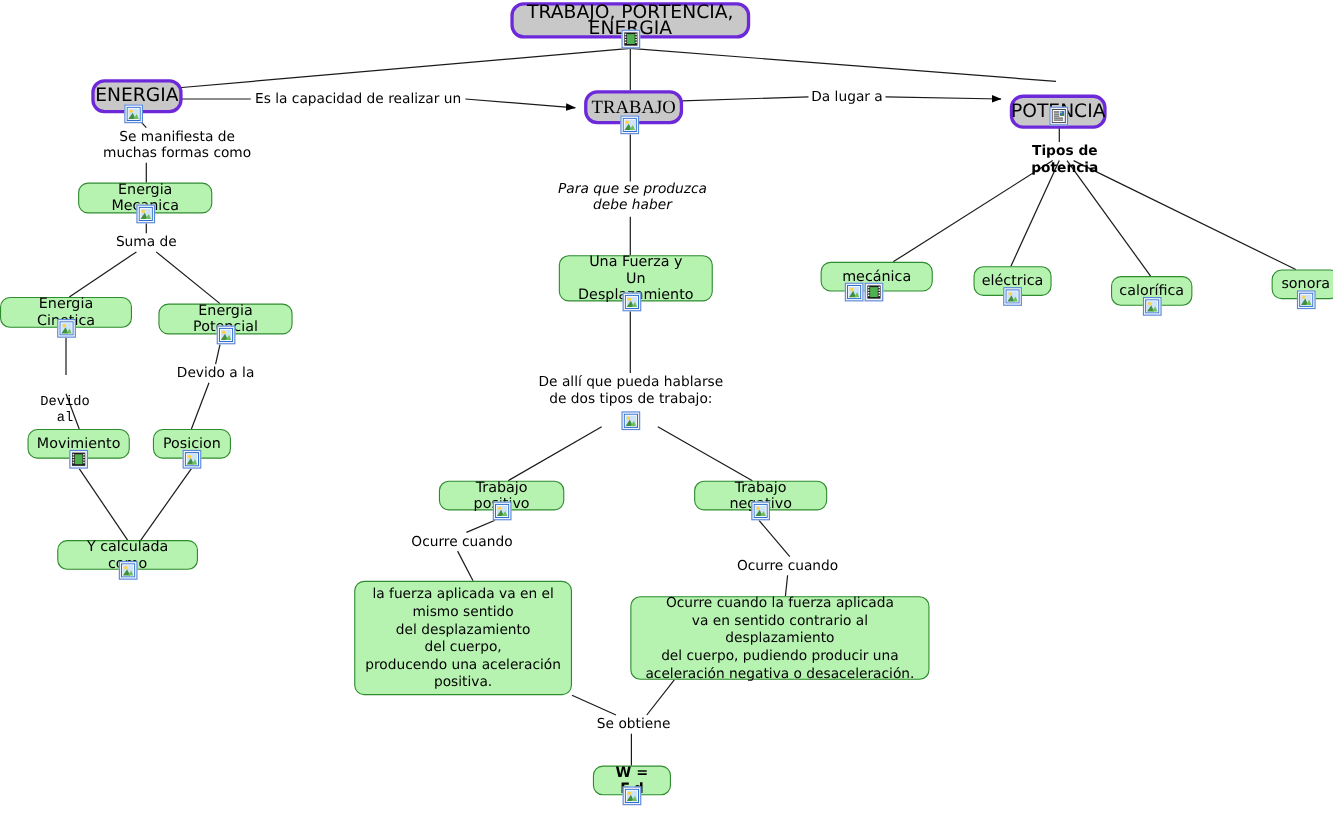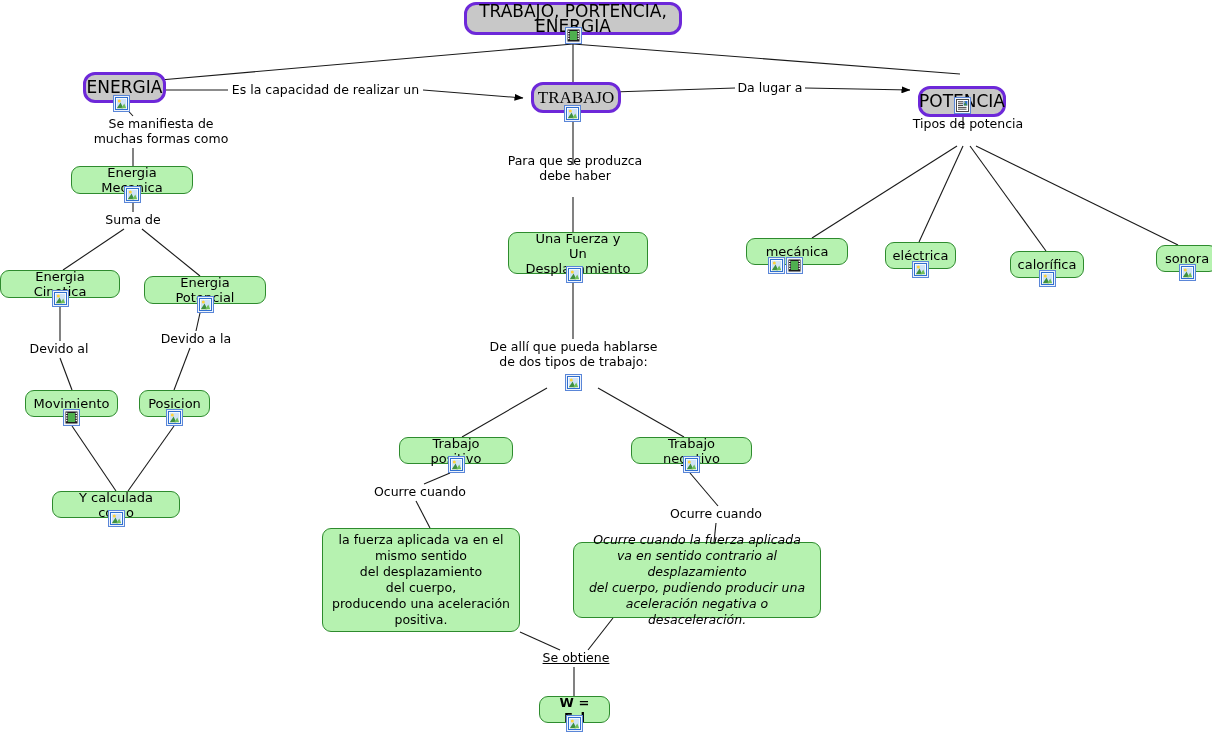--- a/index.html
+++ b/index.html
@@ -135,41 +135,41 @@
         <path d="M 976 146 L 1178 245"></path>
       </g>
   </svg>
 
   <div id="linklabel-layer">
       <div class="linklabel" style="left: 228px; top: 82px; width: 195px;">Es la capacidad de realizar un</div>
       <div class="linklabel" style="left: 735px; top: 80px; width: 70px;">Da lugar a</div>
       <div class="linklabel" style="left: 63px; top: 116px; width: 140px; margin-left: 28px;">Se manifiesta de
 muchas formas como</div>
       <div class="linklabel" style="left: 100px; top: 212px; width: 66px;">Suma de</div>
-      <div class="linklabel" style="left: 26px; top: 341px; width: 66px;">Devido al</div>
+      <div class="linklabel" style="left: 26px; top: 358px; width: 66px; font-family: Liberation Mono, monospace;">Devido al</div>
       <div class="linklabel" style="left: 158px; top: 331px; width: 76px;">Devido a la</div>
-      <div class="linklabel" style="left: 505px; top: 153px; width: 140px;">Para que se produzca
+      <div class="linklabel" style="left: 505px; top: 163px; width: 140px; font-style: italic;">Para que se produzca
 debe haber</div>
       <div class="linklabel" style="left: 487px; top: 339px; width: 173px;">De allí que pueda hablarse
 de dos tipos de trabajo:</div>
       <div class="icons" style="left: 565px; top: 374px;">
         <span class="ricon">
           <svg viewBox="0 0 13 13">
             <rect x="0.5" y="0.5" width="12" height="12" fill="#ffffff" stroke="#2f6fd0" stroke-width="1"></rect>
             <rect x="1.8" y="1.8" width="9.4" height="9.4" fill="#cfe3f7"></rect>
             <circle cx="4.3" cy="4.1" r="1.5" fill="#ffd23b"></circle>
             <polygon points="1.8,11.2 5.6,5.4 8.2,11.2" fill="#3f8f3f"></polygon>
             <polygon points="6.2,11.2 9.3,6.6 11.2,11.2" fill="#6fbf5a"></polygon>
           </svg>
         </span>
       </div>
       <div class="linklabel" style="left: 372px; top: 484px; width: 96px;">Ocurre cuando</div>
       <div class="linklabel" style="left: 668px; top: 506px; width: 96px;">Ocurre cuando</div>
-      <div class="linklabel" style="left: 540px; top: 650px; width: 72px; text-decoration: underline;">Se obtiene</div>
-      <div class="linklabel" style="left: 910px; top: 116px; width: 116px;">Tipos de potencia</div>
+      <div class="linklabel" style="left: 540px; top: 650px; width: 72px;">Se obtiene</div>
+      <div class="linklabel" style="left: 910px; top: 129px; width: 116px; font-weight: bold;">Tipos de potencia</div>
     </div>
   <div id="node-layer">
       <div class="node root" style="left: 464px; top: 2px; width: 218px; height: 33px;">TRABAJO, PORTENCIA, ENERGIA</div>
       <div class="icons" style="left: 564.5px; top: 27px;">
         <span class="ricon">
           <svg viewBox="0 0 13 13">
             <rect x="0.5" y="0.5" width="12" height="12" fill="#1d1d1d"></rect>
             <rect x="3" y="2" width="7" height="9" fill="#4fb04f"></rect>
             <g fill="#f2f2f2">
               <rect x="1" y="1.6" width="1.4" height="1.4"></rect>
@@ -341,21 +341,21 @@
             <polygon points="6.2,11.2 9.3,6.6 11.2,11.2" fill="#6fbf5a"></polygon>
           </svg>
         </span>
       </div>
       <div class="node concept big" style="left: 322px; top: 528px; width: 198px; height: 104px; text-align: center;">la fuerza aplicada va en el
 mismo sentido
 del desplazamiento
 del cuerpo,
 producendo una aceleración
 positiva.</div>
-      <div class="node concept big" style="left: 573px; top: 542px; width: 248px; height: 76px; font-style: italic;">Ocurre cuando la fuerza aplicada
+      <div class="node concept big" style="left: 573px; top: 542px; width: 272px; height: 76px;">Ocurre cuando la fuerza aplicada
 va en sentido contrario al desplazamiento
 del cuerpo, pudiendo producir una
 aceleración negativa o desaceleración.</div>
       <div class="node concept bold" style="left: 539px; top: 696px; width: 71px; height: 27px;">W = F.d</div>
       <div class="icons" style="left: 566px; top: 715px;">
         <span class="ricon">
           <svg viewBox="0 0 13 13">
             <rect x="0.5" y="0.5" width="12" height="12" fill="#ffffff" stroke="#2f6fd0" stroke-width="1"></rect>
             <rect x="1.8" y="1.8" width="9.4" height="9.4" fill="#cfe3f7"></rect>
             <circle cx="4.3" cy="4.1" r="1.5" fill="#ffd23b"></circle>

